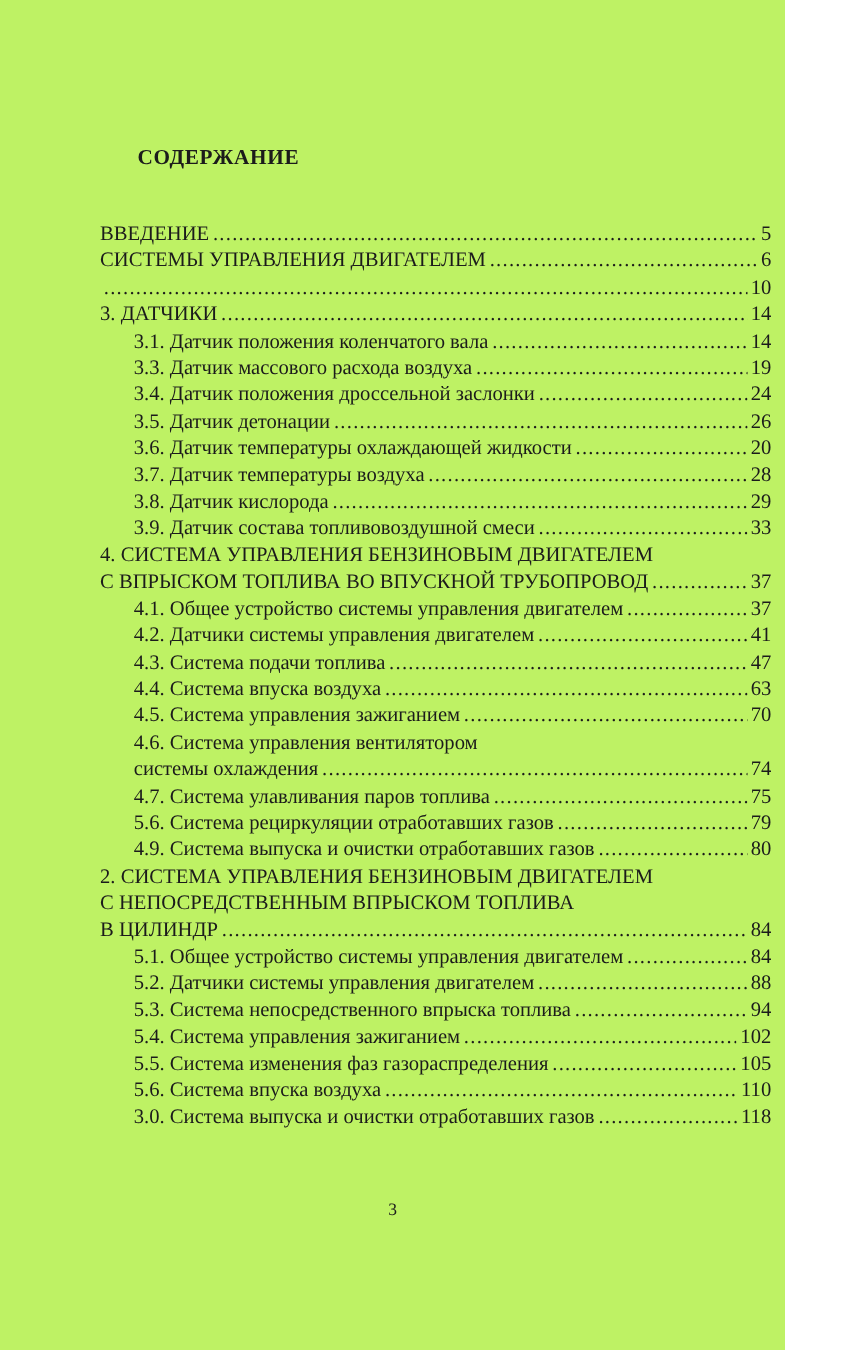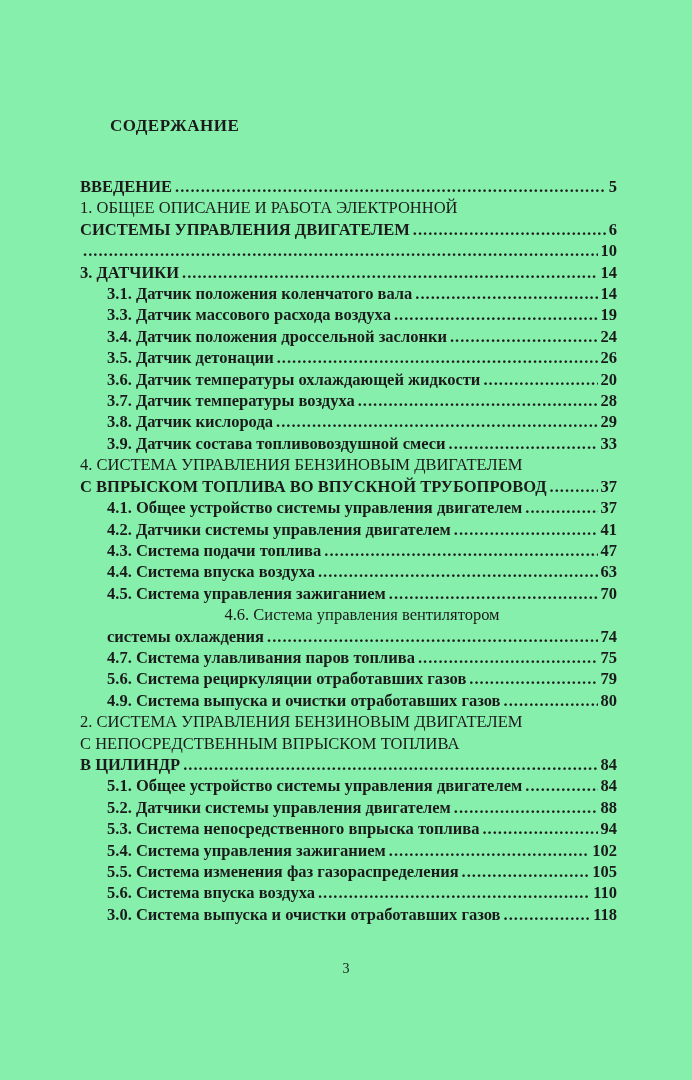--- a/index.html
+++ b/index.html
@@ -2,23 +2,23 @@
 <html><head>
 <meta charset="utf-8">
 <style>
   html, body {
     margin: 0;
     padding: 0;
     background: #ffffff;
   }
   .page {
     position: relative;
-    width: 692px;
+    width: 628px;
     height: 1080px;
-    background: #86efac;
+    background: #bef264;
     font-family: "Liberation Serif", "DejaVu Serif", serif;
     color: #1b1b1b;
     overflow: hidden;
   }
   .content {
     position: absolute;
     left: 80px;
     top: 116px;
     width: 537px;
   }
@@ -27,28 +27,27 @@
     font-weight: bold;
     letter-spacing: 0.5px;
     margin: 0 0 0 30px;
   }
   .toc {
     margin-top: 40px;
     font-size: 16.5px;
     line-height: 21.4px;
   }
   .toc-entry { margin: 0; }
-  .toc-entry.level-1 { padding-left: 27px; text-align: center; }
+  .toc-entry.level-1 { padding-left: 27px; }
   .toc-line {
     white-space: nowrap;
   }
   .toc-line.last {
     display: flex;
     align-items: baseline;
-    font-weight: bold;
   }
   .toc-text {
     flex: 0 0 auto;
     white-space: nowrap;
   }
   .dots {
     flex: 1 1 auto;
     overflow: hidden;
     white-space: nowrap;
     margin: 0 3px 0 3px;
@@ -79,21 +78,20 @@
     <h1 class="heading">СОДЕРЖАНИЕ</h1>
     <div class="toc" id="toc">
         <div class="toc-entry level-0">
           <div class="toc-line last">
             <span class="toc-text">ВВЕДЕНИЕ</span>
             <span class="dots"></span>
             <span class="pg">5</span>
           </div>
         </div>
         <div class="toc-entry level-0">
-          <div class="toc-line"><span class="toc-text">1. ОБЩЕЕ ОПИСАНИЕ И РАБОТА ЭЛЕКТРОННОЙ</span></div>
           <div class="toc-line last">
             <span class="toc-text">СИСТЕМЫ УПРАВЛЕНИЯ ДВИГАТЕЛЕМ</span>
             <span class="dots"></span>
             <span class="pg">6</span>
           </div>
         </div>
         <div class="toc-entry level-0">
           <div class="toc-line last">
             <span class="dots"></span>
             <span class="pg">10</span>

